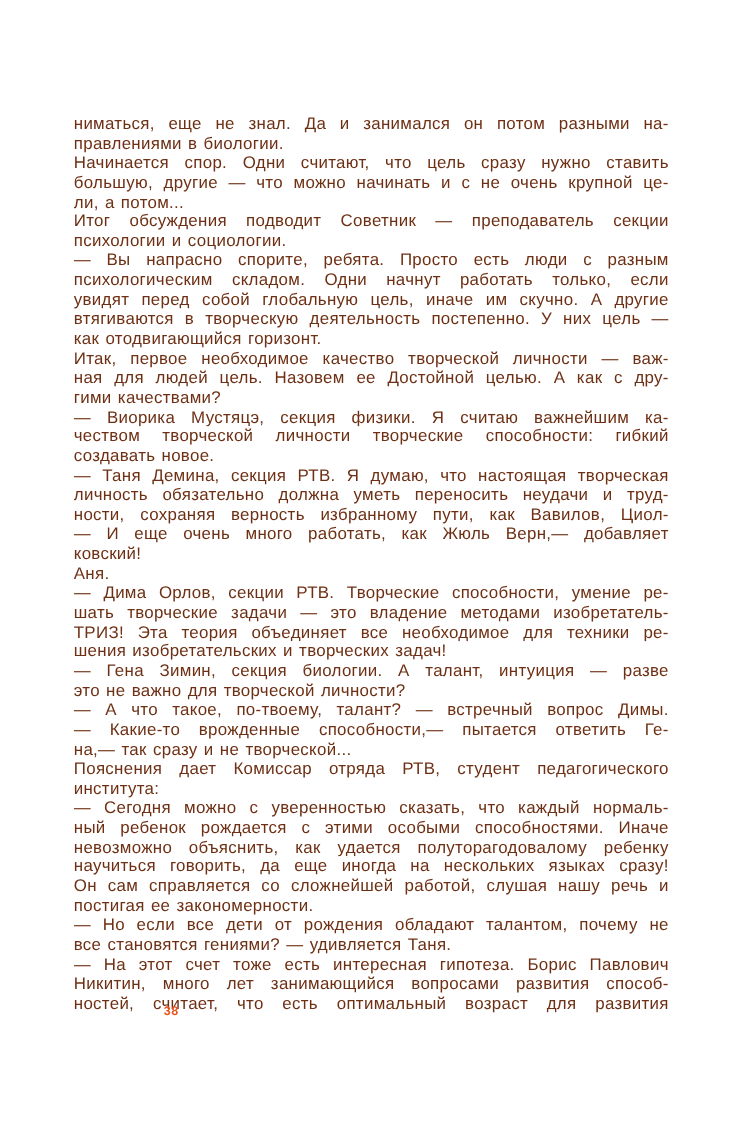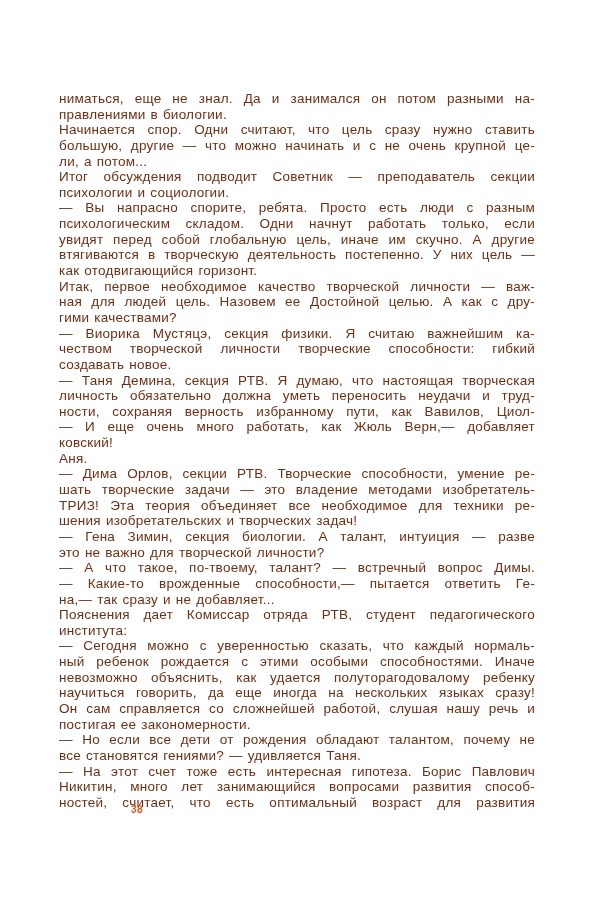--- a/index.html
+++ b/index.html
@@ -73,21 +73,21 @@
       <div class="line end">ковский!</div>
       <div class="line end">Аня.</div>
       <div class="line">— Дима Орлов, секции РТВ. Творческие способности, умение ре-</div>
       <div class="line">шать творческие задачи — это владение методами изобретатель-</div>
       <div class="line">ТРИЗ! Эта теория объединяет все необходимое для техники ре-</div>
       <div class="line end">шения изобретательских и творческих задач!</div>
       <div class="line">— Гена Зимин, секция биологии. А талант, интуиция — разве</div>
       <div class="line end">это не важно для творческой личности?</div>
       <div class="line">— А что такое, по-твоему, талант? — встречный вопрос Димы.</div>
       <div class="line">— Какие-то врожденные способности,— пытается ответить Ге-</div>
-      <div class="line end">на,— так сразу и не добавляет...</div>
+      <div class="line end">на,— так сразу и не творческой...</div>
       <div class="line">Пояснения дает Комиссар отряда РТВ, студент педагогического</div>
       <div class="line end">института:</div>
       <div class="line">— Сегодня можно с уверенностью сказать, что каждый нормаль-</div>
       <div class="line">ный ребенок рождается с этими особыми способностями. Иначе</div>
       <div class="line">невозможно объяснить, как удается полуторагодовалому ребенку</div>
       <div class="line">научиться говорить, да еще иногда на нескольких языках сразу!</div>
       <div class="line">Он сам справляется со сложнейшей работой, слушая нашу речь и</div>
       <div class="line end">постигая ее закономерности.</div>
       <div class="line">— Но если все дети от рождения обладают талантом, почему не</div>
       <div class="line end">все становятся гениями? — удивляется Таня.</div>

